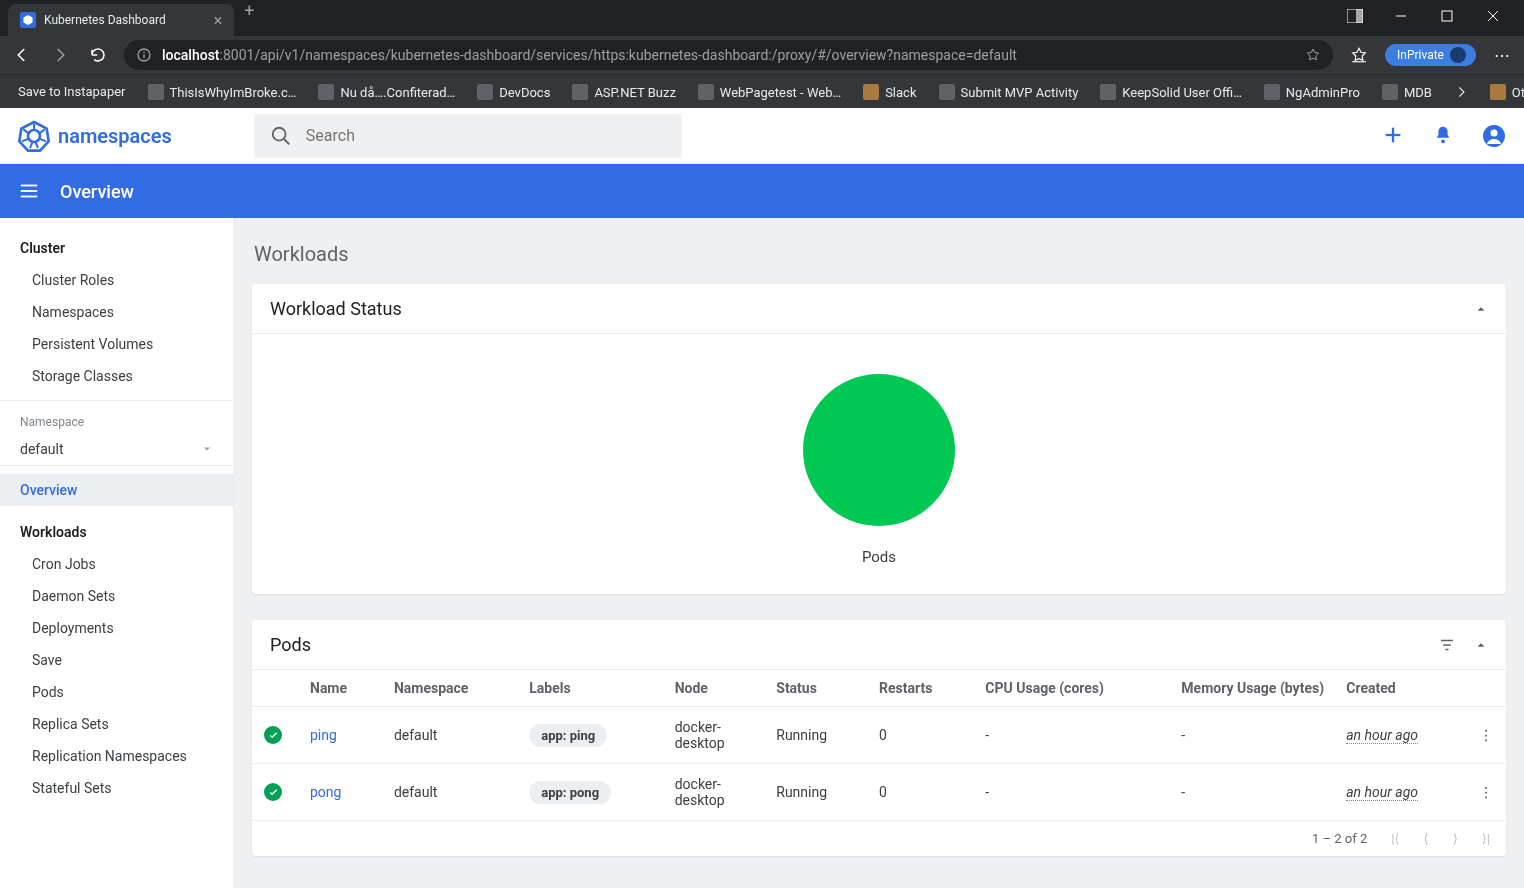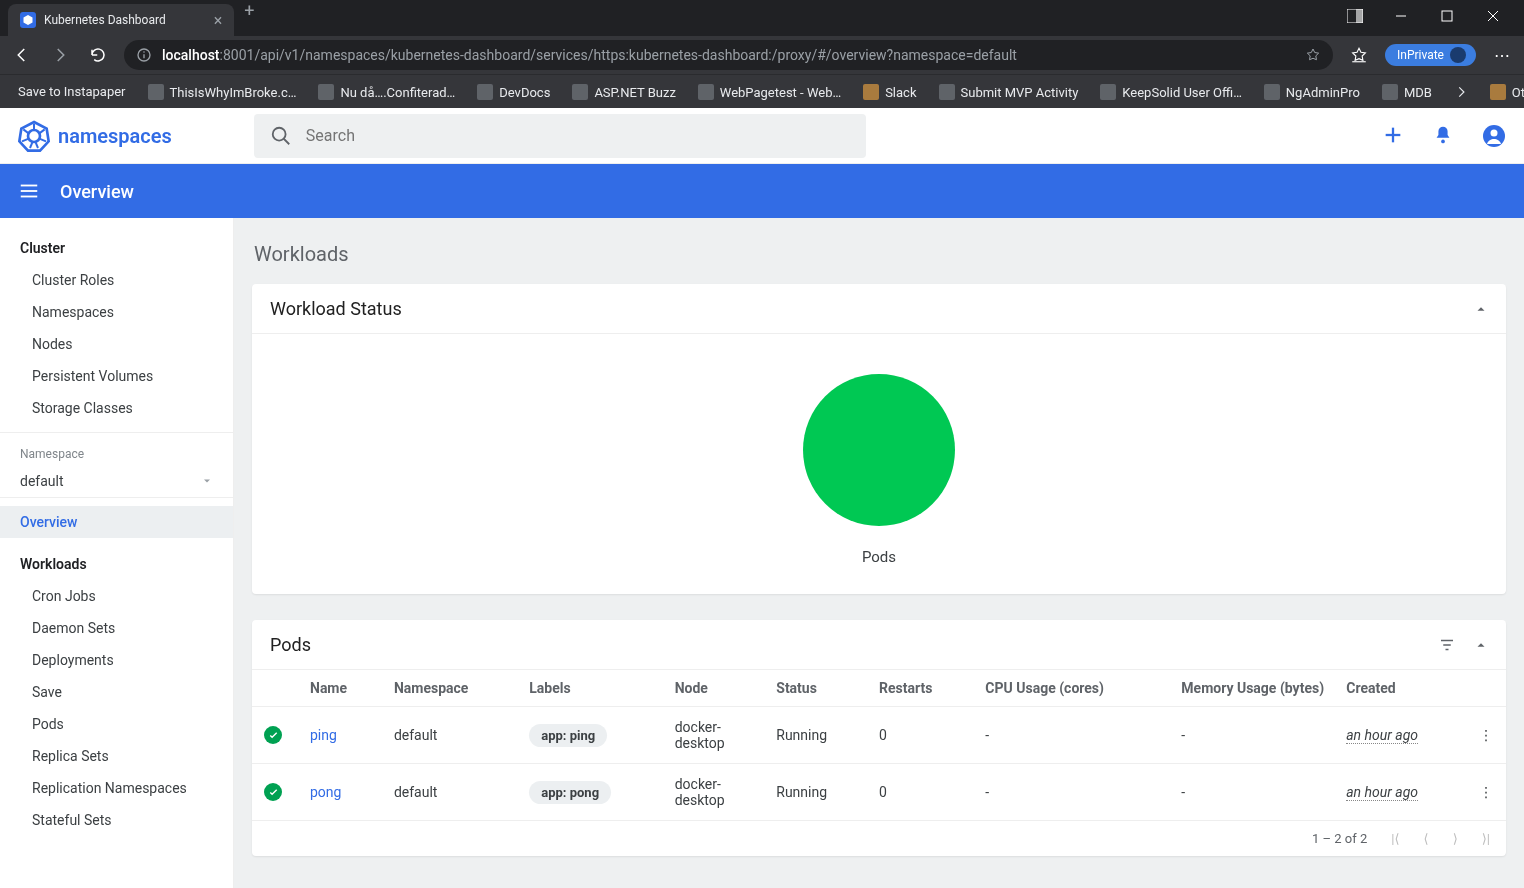--- a/index.html
+++ b/index.html
@@ -27,21 +27,21 @@
 .bm { display: flex; align-items: flex-end; gap: 6px; padding: 4px 8px; cursor: pointer; white-space: nowrap; }
 .bm-icon { width: 16px; height: 16px; background: #5f6368; border-radius: 2px; flex-shrink:0;}
 .bm-icon.folder { background: #a97b3e; }
 .bm-other { margin-left: auto; }
 
 
 .app { background: #fff; height: calc(888px - 36px - 38px - 34px); display: flex; flex-direction: column; }
 .app-header { height: 56px; display: flex; align-items: center; padding: 0 18px; gap: 20px; border-bottom: 1px solid #eee; }
 .k8s-logo { display: flex; align-items: center; gap: 8px; color: #326ce5; font-weight: 600; font-size: 20px; }
 .k8s-logo-icon { width: 32px; height: 32px; }
-.search-wrap { background: #eef0f1; border-radius: 4px; display: flex; align-items: center; height: 44px; width: 612px; padding: 0 16px; gap: 14px; margin-left: 62px; }
+.search-wrap { background: #eef0f1; border-radius: 4px; display: flex; align-items: center; height: 44px; width: 428px; padding: 0 16px; gap: 14px; margin-left: 62px; }
 .search-wrap input { border: none; background: transparent; outline: none; font-size: 16px; flex: 1; color:#5f6368; }
 .header-actions { margin-left: auto; display: flex; gap: 28px; color: #326ce5; }
 .header-actions .icn { cursor: pointer; }
 
 .page-title-bar { background: #326ce5; color: #fff; height: 54px; display: flex; align-items: center; padding: 0 18px; gap: 20px; font-size: 18px; font-weight: 500; }
 .hamburger { cursor: pointer; }
 
 .layout { display: flex; flex: 1; overflow: hidden; }
 .sidebar { width: 234px; border-right: 1px solid #eee; overflow-y: auto; padding: 14px 0; background:#fff;}
 .side-group-title { font-weight: 600; font-size: 14px; color: #202124; padding: 8px 20px; }
@@ -274,21 +274,20 @@
       </span>
     <span>Overview</span>
   </div>
 
   <div class="layout">
     <div class="sidebar">
       <div class="side-group-title">Cluster</div>
       <div id="cluster-items">
           <div class="side-item">Cluster Roles</div>
           <div class="side-item">Namespaces</div>
-          <div class="side-item">Nodes</div>
           <div class="side-item">Persistent Volumes</div>
           <div class="side-item">Storage Classes</div>
         </div>
       <div class="side-label">Namespace</div>
       <div class="ns-select">
         <span>default</span>
         <svg width="12" height="12" viewBox="0 0 24 24">
             <path d="M6 9l6 6 6-6" fill="#9aa0a6"></path>
           </svg>
       </div>

